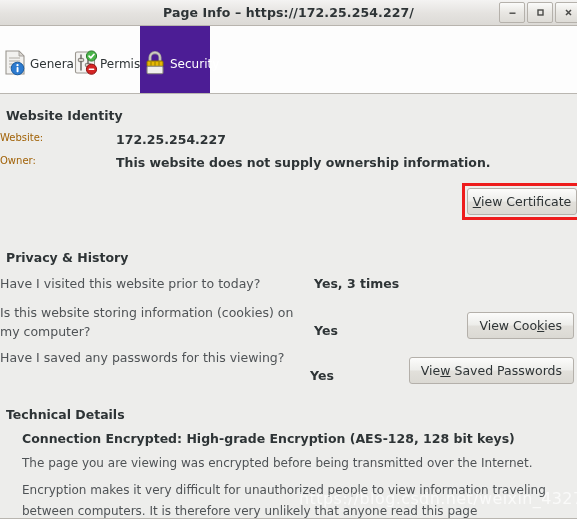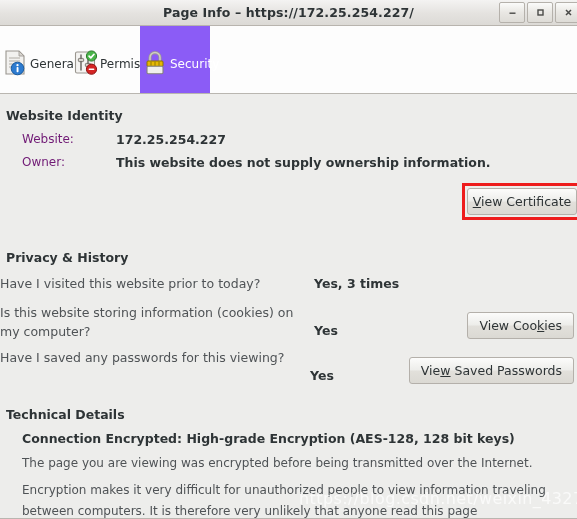--- a/index.html
+++ b/index.html
@@ -79,21 +79,21 @@
     width: 70px;
     display: flex;
     flex-direction: row;
     align-items: center;
     justify-content: flex-start;
     padding-top: 6px;
     box-sizing: border-box;
     cursor: default;
   }
   .tab.selected {
-    background: #8b5cf6;
+    background: #4c1d95;
   }
   .tab-icon {
     height: 33px;
     display: flex;
     align-items: center;
     justify-content: center;
   }
   .tab-label {
     margin-top: 3px;
     font-size: 12px;
@@ -113,23 +113,22 @@
     font-weight: bold;
     color: #2e3436;
     padding-left: 6px;
   }
 
   .row {
     display: flex;
     align-items: flex-start;
   }
   .lbl {
-    font-size: 12px;
-    color: #701a75;
-    padding-left: 22px;
+    font-size: 10px;
+    color: #a16207;
     box-sizing: border-box;
   }
   .val {
     font-size: 12.5px;
     font-weight: bold;
     color: #2e3436;
   }
 
   
   .identity { margin-top: 14px; }

